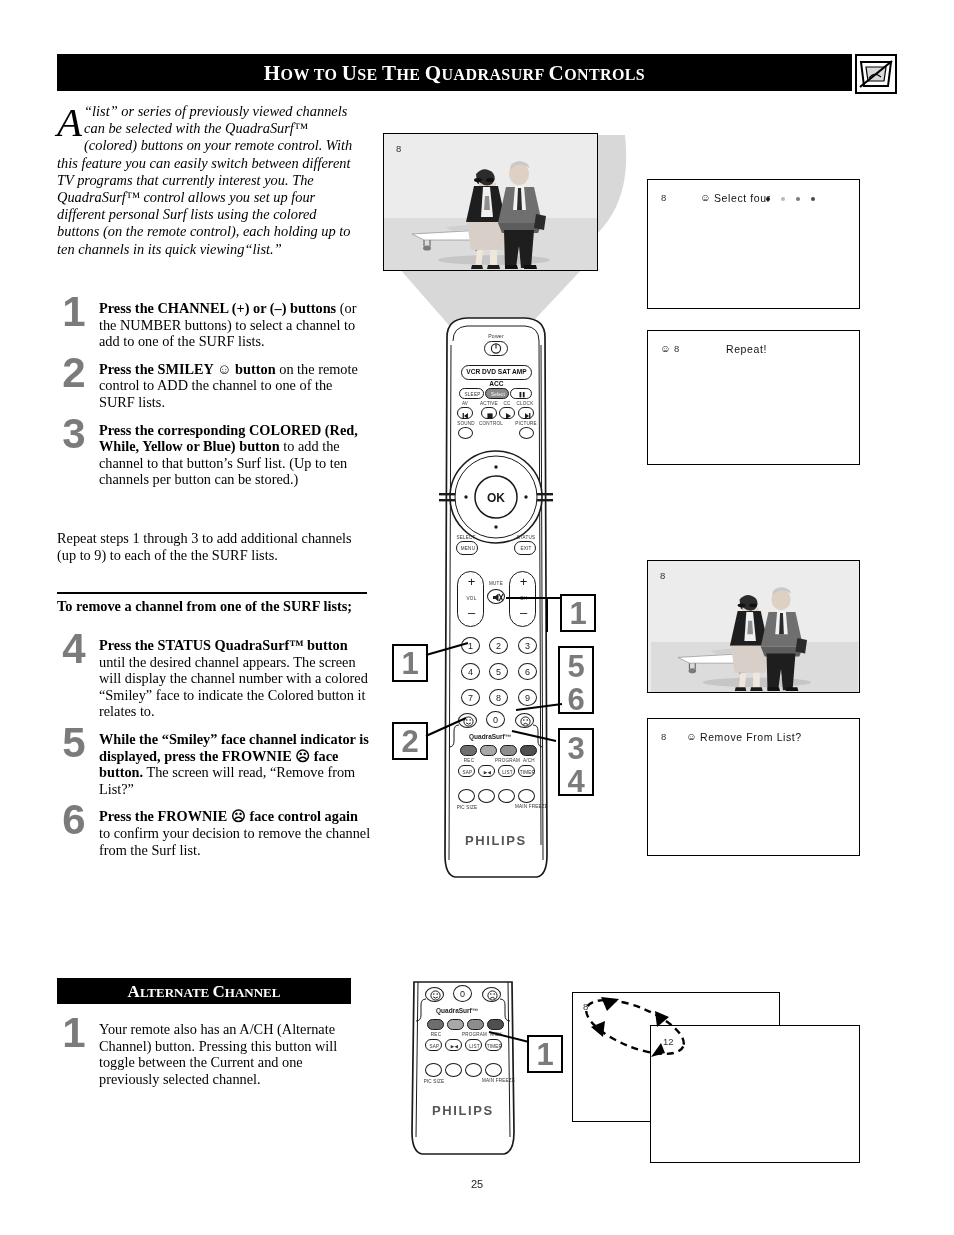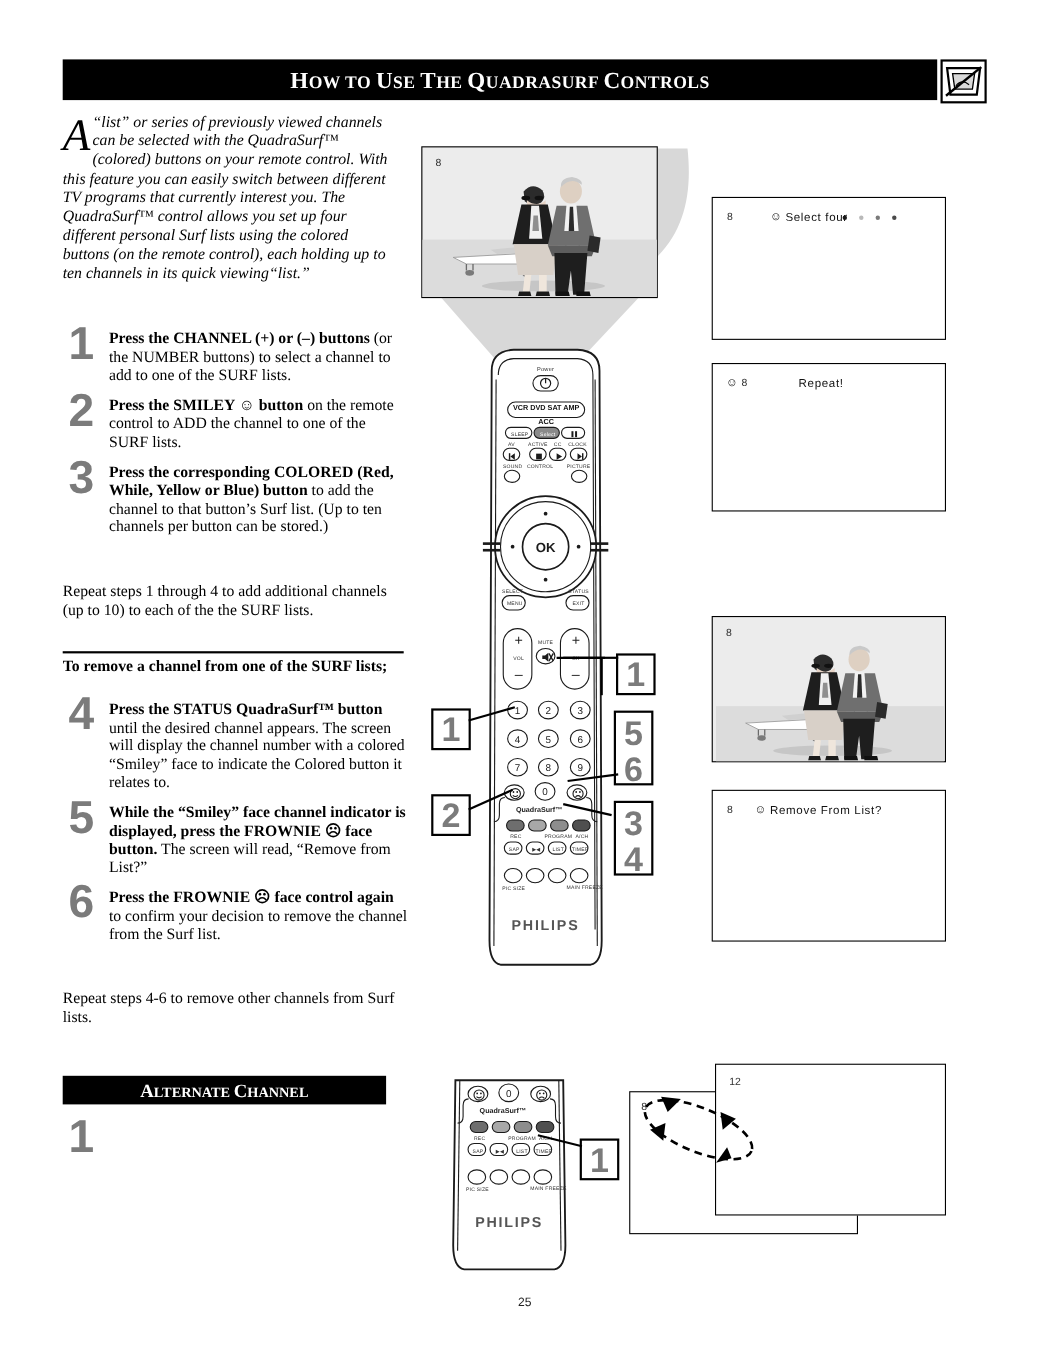--- a/index.html
+++ b/index.html
@@ -101,47 +101,47 @@
       <div class="step">
         <div class="num">2</div>
         <div class="txt"><b>Press the SMILEY ☺ button</b> on the remote control to ADD the channel to one of the SURF lists.</div>
       </div>
       <div class="step">
         <div class="num">3</div>
         <div class="txt"><b>Press the corresponding COLORED (Red, While, Yellow or Blue) button</b> to add the channel to that button’s Surf list. (Up to ten channels per button can be stored.)</div>
       </div>
     </div>
 
-  <div class="repeat1">Repeat steps 1 through 4 to add additional channels (up to 10) to each of the the SURF lists.</div>
+  <div class="repeat1">Repeat steps 1 through 3 to add additional channels (up to 9) to each of the the SURF lists.</div>
 
   <div class="rule"></div>
   <div class="remove-head">To remove a channel from one of the SURF lists;</div>
 
   <div class="steps2" id="stepsRemove">
       <div class="step">
         <div class="num">4</div>
         <div class="txt"><b>Press the STATUS QuadraSurf™ button</b> until the desired channel appears. The screen will display the channel number with a colored “Smiley” face to indicate the Colored button it relates to.</div>
       </div>
       <div class="step">
         <div class="num">5</div>
         <div class="txt"><b>While the “Smiley” face channel indicator is displayed, press the FROWNIE ☹ face button.</b> The screen will read, “Remove from List?”</div>
       </div>
       <div class="step">
         <div class="num">6</div>
         <div class="txt"><b>Press the FROWNIE ☹ face control again</b> to confirm your decision to remove the channel from the Surf list.</div>
       </div>
     </div>
 
-  <div class="repeat2">Repeat steps 4-6 to remove other channels from Surf lists.</div>
 
   <div class="alt-bar"></div>
   <div class="alt-title" id="altTitle"><span style="font-size:1em">A</span><span class="sc">LTERNATE</span><span class="sc"> </span><span style="font-size:1em">C</span><span class="sc">HANNEL</span></div>
   <div class="alt-step" id="altStep">
       <div class="step">
         <div class="num">1</div>
+        <div class="txt">Your remote also has an A/CH (Alternate Channel) button. Pressing this button will toggle between the Current and one previously selected channel.</div>
       </div>
     </div>
 
   <svg class="cone" style="left:370px;top:130px;" width="300" height="200">
     <path d="M255,5 C262,70 240,120 150,142 L70,142 C130,120 128,60 125,5 Z" fill="#d8d8d8"></path>
     <path d="M22,140 L118,142 L96,200 L60,200 Z" fill="#d8d8d8" opacity="0"></path>
   </svg>
   <svg class="cone" style="left:398px;top:265px;" width="200" height="70">
     <path d="M0,2 L186,2 L126,66 L56,66 Z" fill="#d8d8d8"></path>
   </svg>
@@ -546,21 +546,21 @@
   </div>
 
   <div class="callout" style="left:527px;top:1035px;width:36px;height:38px;font-size:31px;line-height:36px;">1</div>
   <svg style="position:absolute;left:487px;top:1028px;" width="46" height="22">
     <line x1="2" y1="4" x2="42" y2="14" stroke="#000" stroke-width="2"></line>
   </svg>
 
   <div class="tvbox" style="left:572px;top:992px;width:208px;height:130px;">
     <span class="chnum" style="left:10px;top:8px;">8</span>
   </div>
-  <div class="tvbox" style="left:650px;top:967px;width:210px;height:138px;">
+  <div class="tvbox" style="left:650px;top:1025px;width:210px;height:138px;">
     <span class="chnum" style="left:12px;top:10px;">12</span>
   </div>
   <svg style="position:absolute;left:565px;top:985px;" width="160" height="100">
     <ellipse cx="70" cy="42" rx="52" ry="20" fill="none" stroke="#000" stroke-width="2.4" stroke-dasharray="7,5" transform="rotate(22 70 42)"></ellipse>
     <polygon points="36,12 54,14 42,26" fill="#000"></polygon>
     <polygon points="104,32 92,42 90,26" fill="#000"></polygon>
     <polygon points="38,52 26,42 40,36" fill="#000"></polygon>
     <polygon points="100,68 86,72 96,58" fill="#000"></polygon>
   </svg>
 

